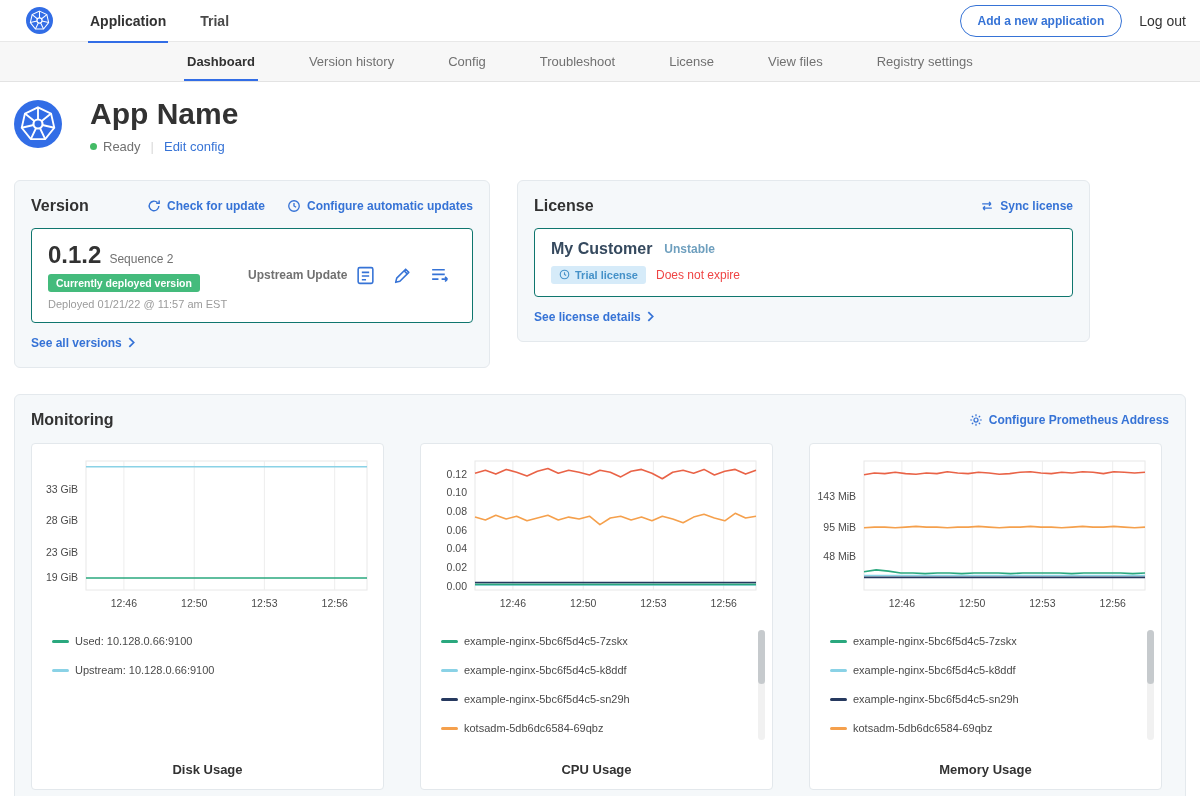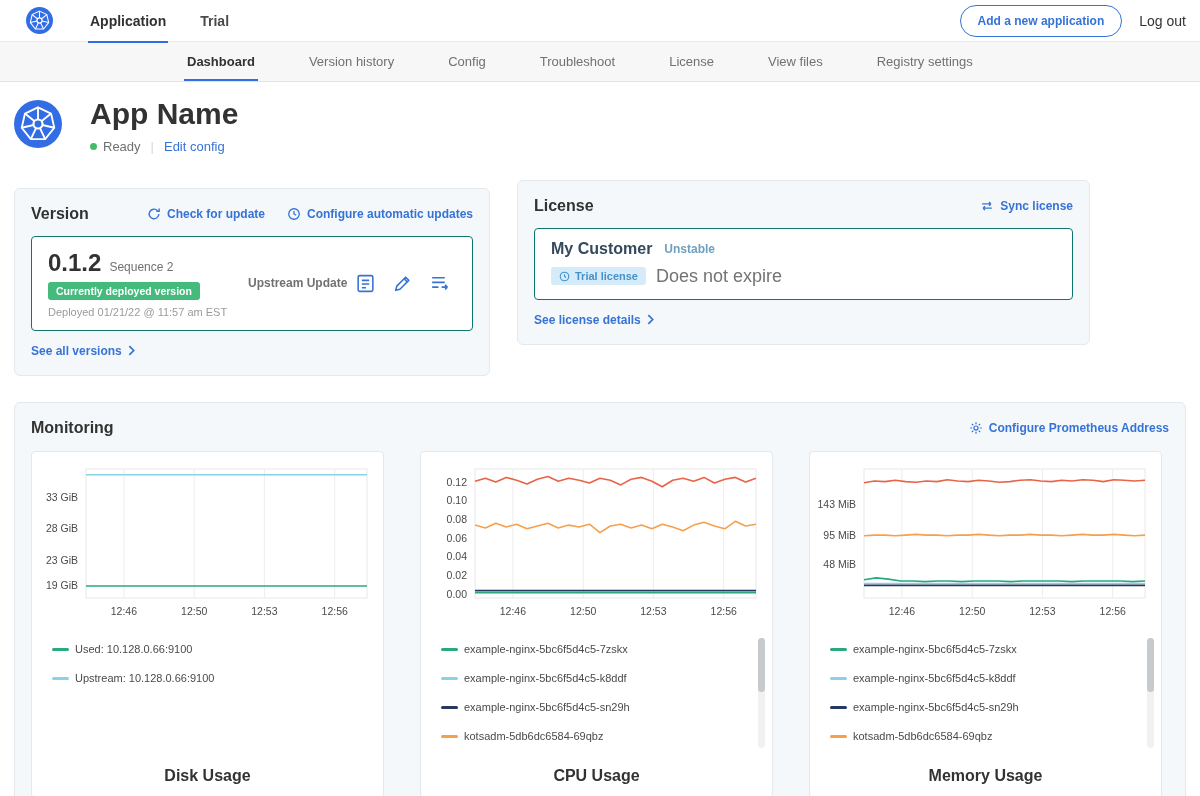--- a/index.html
+++ b/index.html
@@ -30,21 +30,21 @@
   .app-title{font-size:30px;font-weight:700;line-height:1.15;}
   .status-row{display:flex;align-items:center;margin-top:7px;font-size:13px;}
   .status-dot{width:7px;height:7px;border-radius:50%;background:#44bb66;margin-right:6px;}
   .status-text{color:#717171;}
   .status-divider{color:#d8d8d8;margin:0 10px;}
   .edit-config{color:#3673d6;cursor:pointer;text-decoration:none;}
 
   
   .cards-row{display:flex;padding:0 14px;gap:27px;align-items:flex-start;margin-top:6px;}
   .card{background:#f5f8fa;border:1px solid #e4e9ed;border-radius:6px;}
-  .version-card{width:476px;padding:16px;margin-top:8px;}
+  .version-card{width:476px;padding:16px;}
   .license-card{width:573px;padding:16px;}
   .card-head{display:flex;align-items:center;}
   .card-title{font-size:16px;font-weight:700;}
   .card-head-links{margin-left:auto;display:flex;gap:22px;}
   .blue-link{display:inline-flex;align-items:center;gap:6px;color:#3673d6;font-size:12px;font-weight:700;cursor:pointer;text-decoration:none;}
   .blue-link svg{flex:none;}
   .inner-card{background:#fff;border:1px solid #0f766e;border-radius:4px;margin-top:13px;}
   .version-inner{display:flex;align-items:center;padding:12px 16px;min-height:80px;}
   .version-col{width:200px;flex:none;}
   .version-number-row{display:flex;align-items:baseline;}
@@ -56,34 +56,34 @@
   .version-icons{display:flex;gap:16px;color:#3673d6;align-items:center;padding-right:6px;}
   .v-icon{width:21px;height:21px;cursor:pointer;color:#3673d6;}
   .see-link{margin-top:13px;display:inline-flex;align-items:center;gap:6px;}
 
   .license-inner{padding:11px 16px 12px;}
   .customer-row{display:flex;align-items:center;}
   .customer-name{font-size:16px;font-weight:700;color:#35495e;text-align:center;}
   .channel{font-size:12px;color:#6e9fbe;margin-left:12px;font-weight:600;}
   .license-row2{display:flex;align-items:center;margin-top:8px;gap:10px;}
   .trial-badge{display:inline-flex;align-items:center;gap:5px;background:#d6ebf9;color:#4591c8;font-size:11px;font-weight:600;padding:3px 8px;border-radius:3px;}
-  .expiry{font-size:18px;color:#737373;}
+  .expiry{font-size:12px;color:#ef4444;}
 
   
   .monitoring-card{margin:26px 14px 0;padding:16px;}
   .charts-row{display:flex;gap:36px;margin-top:14px;}
   .chart-card{background:#fff;border:1px solid #e3e8ec;border-radius:4px;width:353px;height:347px;position:relative;padding:10px 6px 0;}
   .chart-plot-wrap svg{display:block;margin:0 auto;}
   .chart-legend{margin-top:13px;padding-left:14px;}
   .legend-row{display:flex;align-items:center;height:29px;gap:6px;}
   .legend-dash{width:17px;height:3px;border-radius:2px;flex:none;}
   .legend-label{font-size:11px;color:#4a4a4a;white-space:nowrap;}
   .legend-scrollbar{position:absolute;right:7px;top:186px;height:110px;width:7px;border-radius:4px;background:#f1f1f1;cursor:pointer;}
   .legend-thumb{width:7px;border-radius:4px;background:#c6cacd;height:54px;}
-  .chart-title{position:absolute;bottom:12px;left:0;right:0;text-align:center;font-size:16px;font-weight:700;color:#323232;}
+  .chart-title{position:absolute;bottom:12px;left:0;right:0;text-align:center;font-size:13px;font-weight:700;color:#323232;}
 </style>
 </head>
 <body>
 
 <div class="page">
 
   <header class="top-nav">
     <span class="logo">
       <svg viewBox="0 0 36 36" width="27" height="27">
         <circle cx="18" cy="18" r="18" fill="#326de6"></circle>

